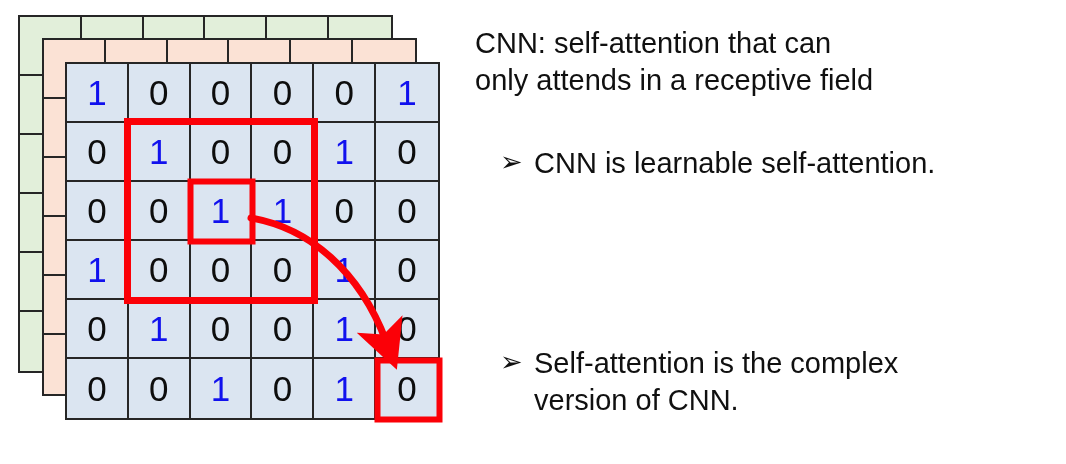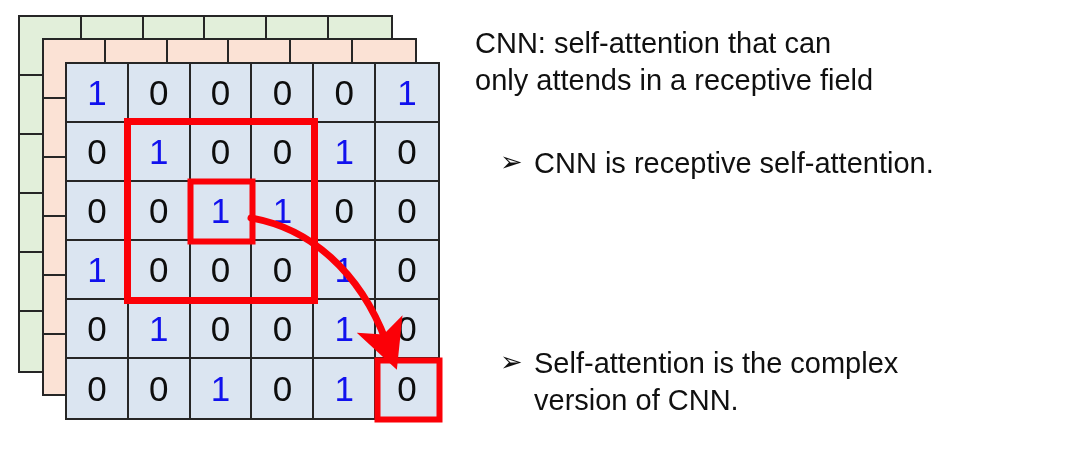--- a/index.html
+++ b/index.html
@@ -285,21 +285,21 @@
   </svg>
 </div>
 
 <div id="textpane">
 
   <div class="para" id="para-cnn">CNN: self-attention that can
 only attends in a receptive field</div>
 
   <div class="bullet" id="bullet-cnn">
     <span class="glyph">➢</span>
-    <span class="btext">CNN is receptive self-attention.</span>
+    <span class="btext">CNN is learnable self-attention.</span>
   </div>
 
 
   <div class="bullet" id="bullet-sa">
     <span class="glyph">➢</span>
     <span class="btext">Self-attention is the complex
 version of CNN.</span>
   </div>
 
 </div>

